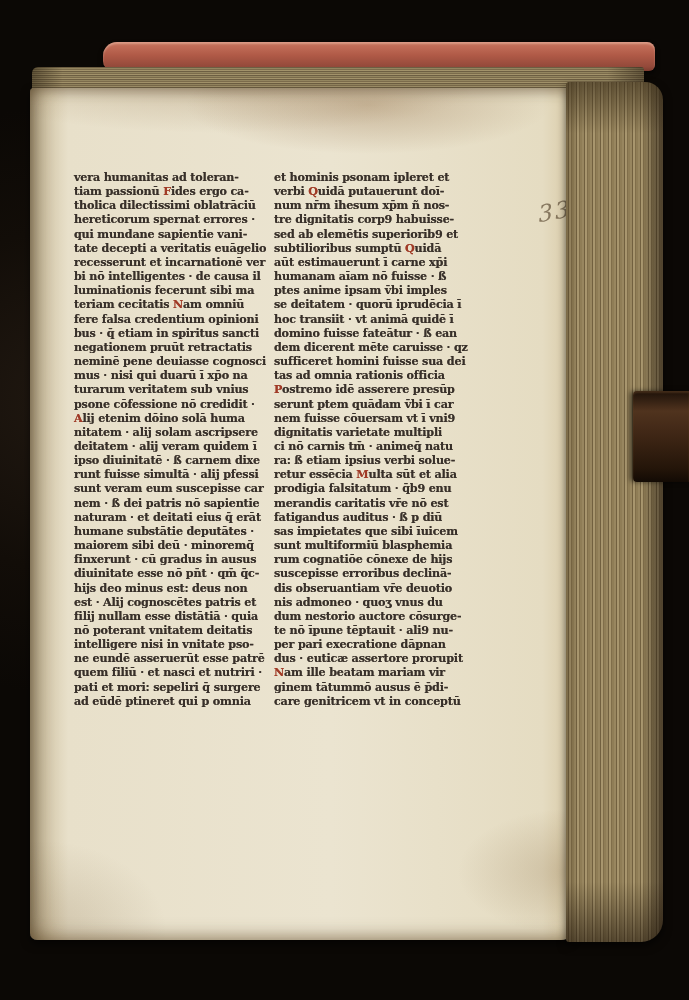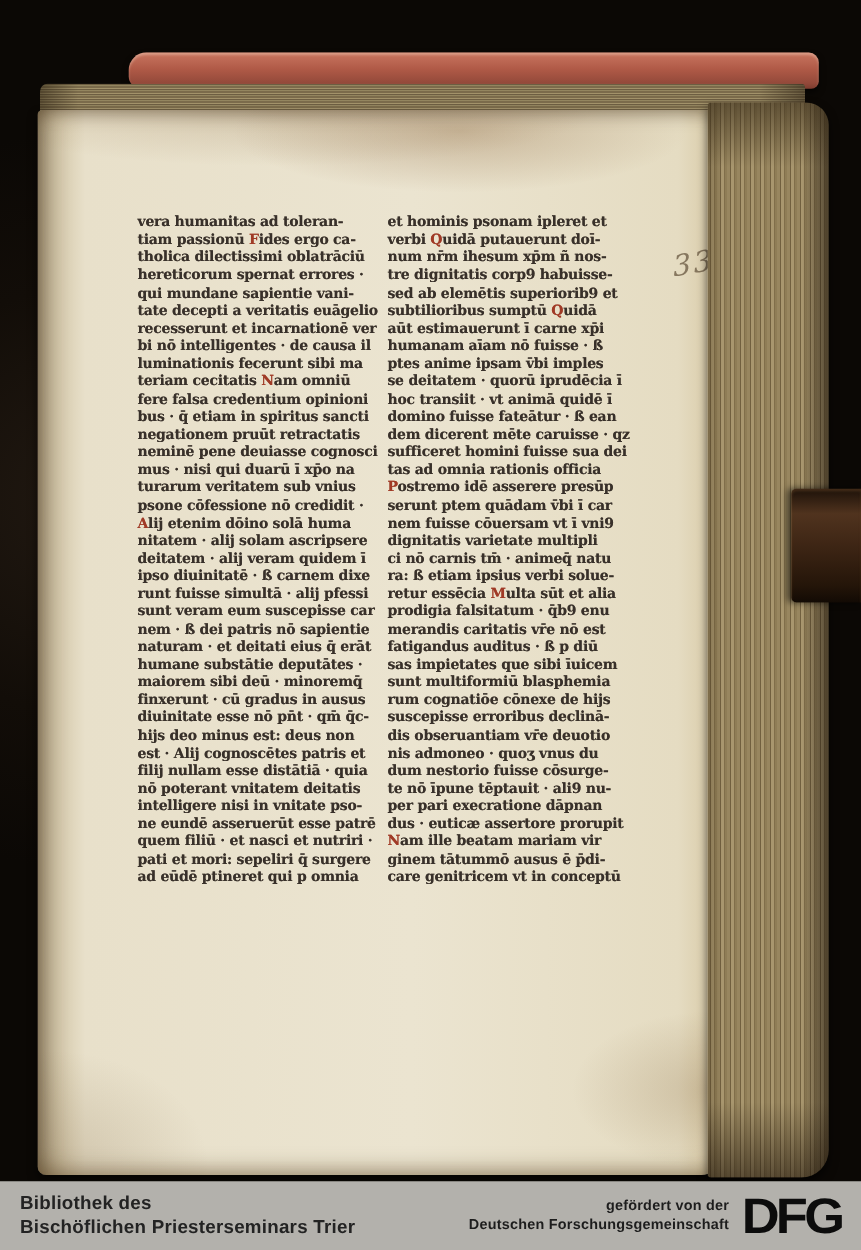--- a/index.html
+++ b/index.html
@@ -72,21 +72,21 @@
 </head>
 <body>
 
 <div class="stage">
 
   <div class="cover-top"></div>
   <div class="top-edge"></div>
 
   <div class="page">
     <div class="folio">33</div>
-    <div class="textblock" style="position:absolute;left:44px;top:82px;margin-left:36px;">
+    <div class="textblock" style="position:absolute;left:44px;top:82px;">
       <div class="col" id="col-left">
           <div class="tline">vera humanitas ad toleran-</div>
           <div class="tline">tiam passionū <span class="rub">F</span>ides ergo ca-</div>
           <div class="tline">tholica dilectissimi oblatrāciū</div>
           <div class="tline">hereticorum spernat errores ·</div>
           <div class="tline">qui mundane sapientie vani-</div>
           <div class="tline">tate decepti a veritatis euāgelio</div>
           <div class="tline">recesserunt et incarnationē ver</div>
           <div class="tline">bi nō intelligentes · de causa il</div>
           <div class="tline">luminationis fecerunt sibi ma</div>
@@ -145,41 +145,28 @@
           <div class="tline">retur essēcia <span class="rub">M</span>ulta sūt et alia</div>
           <div class="tline">prodigia falsitatum · q̄b9 enu</div>
           <div class="tline">merandis caritatis vr̄e nō est</div>
           <div class="tline">fatigandus auditus · ß p diū</div>
           <div class="tline">sas impietates que sibi īuicem</div>
           <div class="tline">sunt multiformiū blasphemia</div>
           <div class="tline">rum cognatiōe cōnexe de hijs</div>
           <div class="tline">suscepisse erroribus declinā-</div>
           <div class="tline">dis obseruantiam vr̄e deuotio</div>
           <div class="tline">nis admoneo · quoʒ vnus du</div>
-          <div class="tline">dum nestorio fuisse cōsurge-</div>
+          <div class="tline">dum nestorio auctore cōsurge-</div>
           <div class="tline">te nō īpune tēptauit · ali9 nu-</div>
           <div class="tline">per pari execratione dāpnan</div>
           <div class="tline">dus · euticæ assertore prorupit</div>
           <div class="tline"><span class="rub">N</span>am ille beatam mariam vir</div>
           <div class="tline">ginem tātummō ausus ē p̄di-</div>
           <div class="tline">care genitricem vt in conceptū</div>
         </div>
     </div>
   </div>
 
   <div class="fore-edge"></div>
   <div class="strap"></div>
 
-  <div class="footer">
-    <div class="lib">
-      <div>Bibliothek des</div>
-      <div>Bischöflichen Priesterseminars Trier</div>
-    </div>
-    <div class="credit-wrap">
-      <div class="credit">
-        <div>gefördert von der</div>
-        <div>Deutschen Forschungsgemeinschaft</div>
-      </div>
-      <div class="dfg">DFG</div>
-    </div>
-  </div>
 
 </div>
 
 </body></html>

